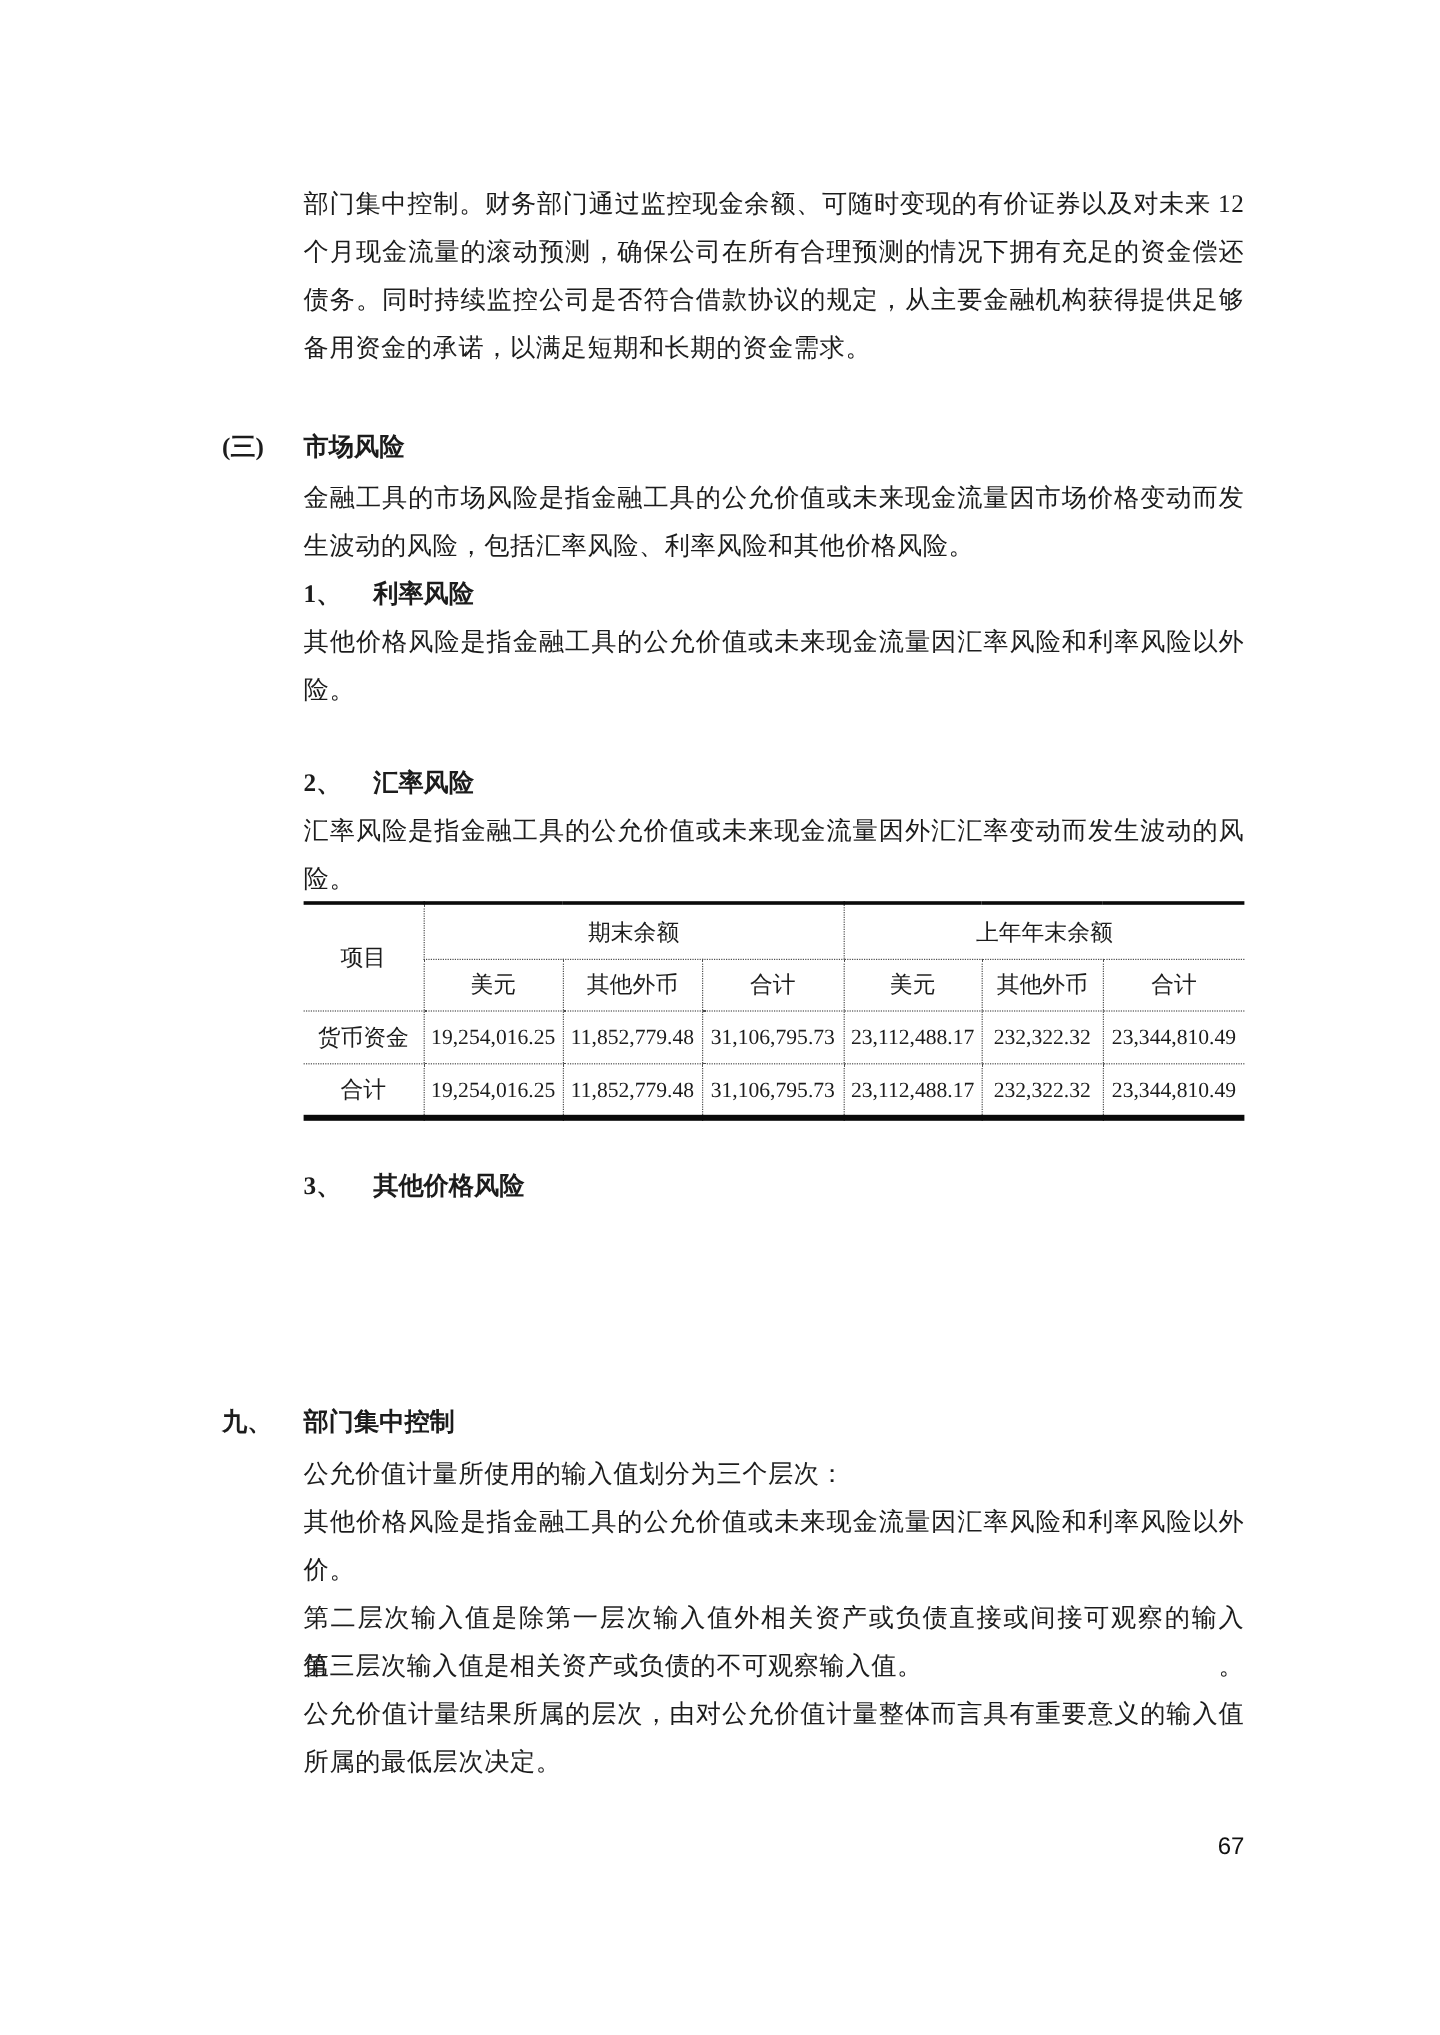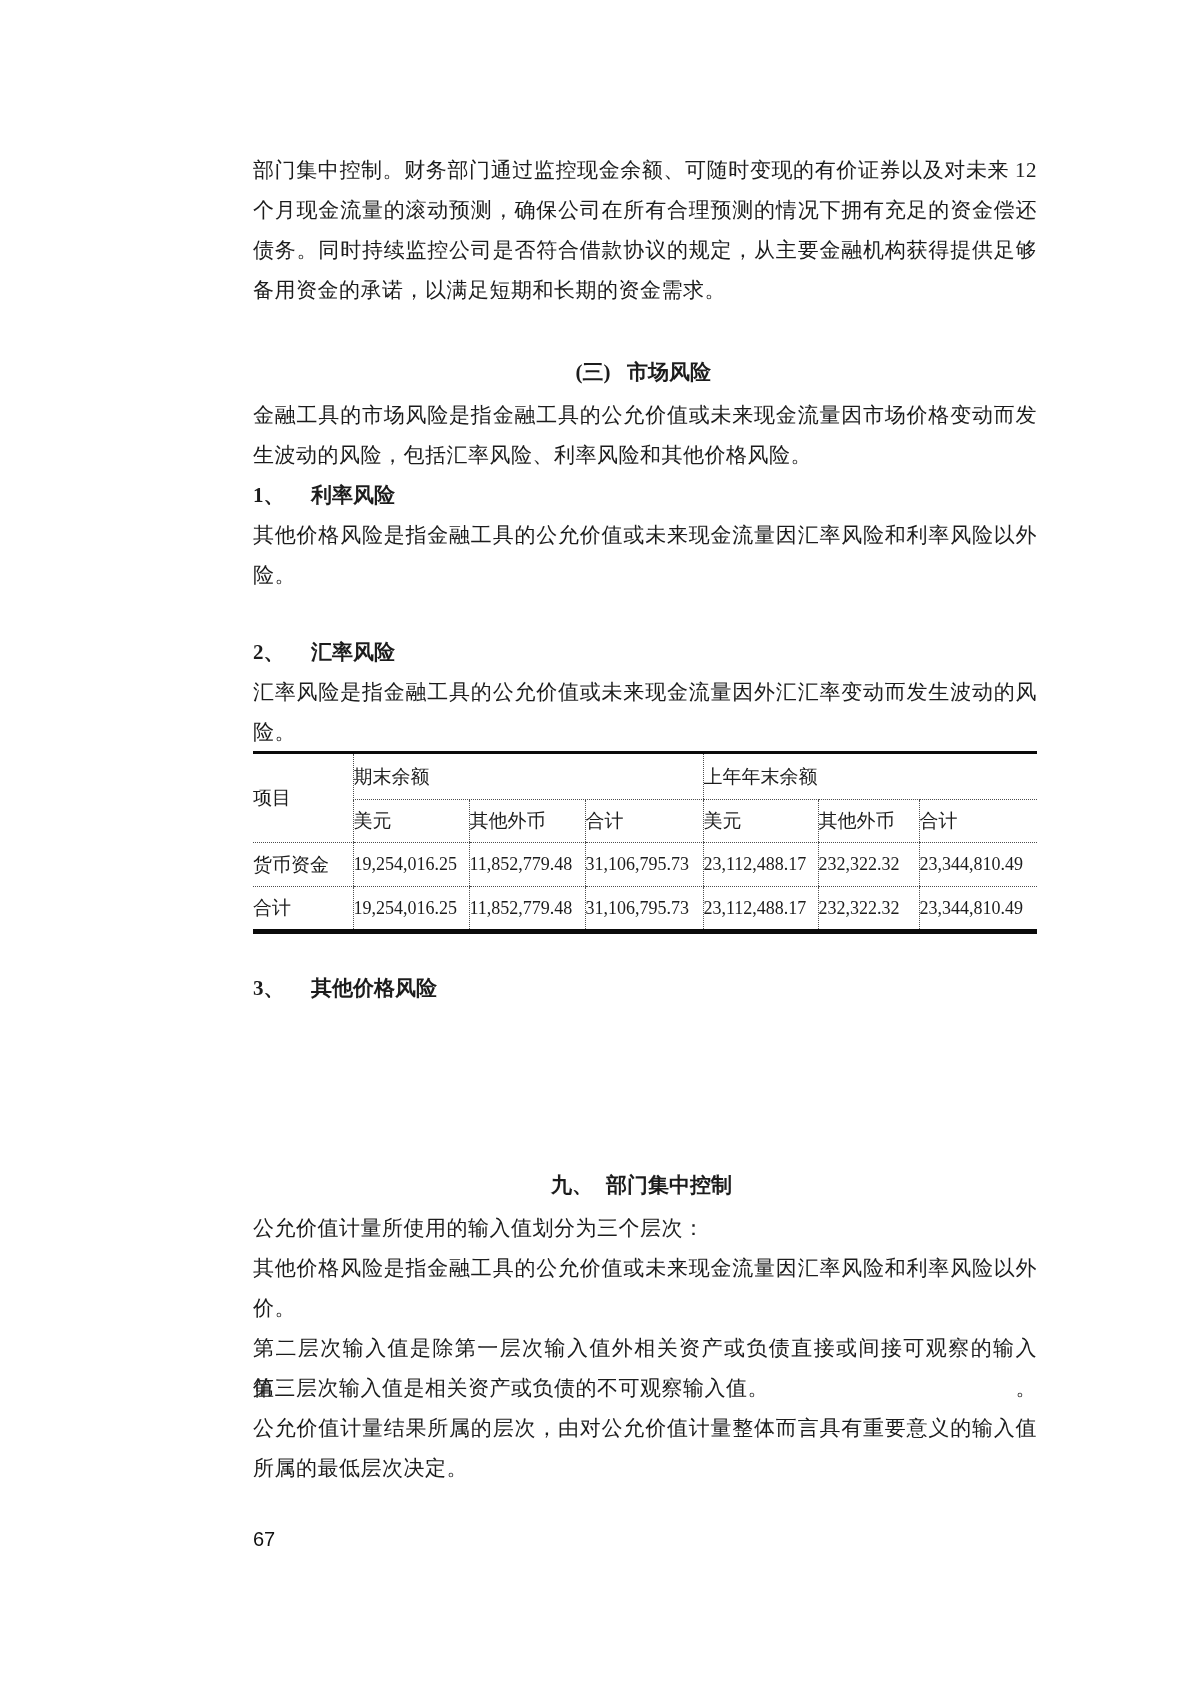--- a/index.html
+++ b/index.html
@@ -8,38 +8,38 @@
     background: #ffffff;
     font-family: "Liberation Serif", "DejaVu Serif", serif;
     color: #1c1c1c;
   }
   .page { position: absolute; left: 0; top: 0; width: 1200px; height: 1696px; background: #fff; overflow: hidden; }
 
   .block { position: absolute; left: 253px; width: 784px; }
   .line { height: 40px; line-height: 40px; font-size: 21px; letter-spacing: 0.5px; white-space: nowrap; }
   .line.fill { white-space: normal; text-align: justify; text-align-last: justify; }
 
-  .heading { position: absolute; left: 185px; width: 900px; height: 40px; line-height: 40px; font-size: 21px; font-weight: 700; text-align: center; }
+  .heading { position: absolute; left: 185px; width: 900px; height: 40px; line-height: 40px; font-size: 21px; font-weight: 700; }
   .heading .hnum { display: inline-block; width: 68px; }
   .subheading { position: absolute; left: 253px; width: 800px; height: 40px; line-height: 40px; font-size: 21px; font-weight: 700; font-family: Liberation Serif, serif; }
   .subheading .hnum { display: inline-block; width: 58px; }
 
   table.fx { position: absolute; left: 253px; top: 751px; width: 784px;
     border-collapse: collapse; table-layout: fixed;
     border-top: 3px solid #0a0a0a; border-bottom: 5px solid #0a0a0a; }
-  table.fx td { padding: 0; vertical-align: middle; font-size: 18px; overflow: hidden; }
+  table.fx td { padding: 0; text-align: center; vertical-align: middle; font-size: 18px; overflow: hidden; }
   table.fx .hd { font-size: 19px; }
   tr.r1 td { height: 45px; }
   tr.r2 td { height: 42px; }
   tr.r3 td { height: 43px; }
   tr.r4 td { height: 42px; }
   td.vl { border-left: 1px dotted #4d4d4d; }
   td.hb { border-bottom: 1px dotted #4d4d4d; }
 
-  .pagenum { position: absolute; left: 253px; top: 1528px; width: 784px; text-align: left;
+  .pagenum { position: absolute; left: 253px; top: 1528px; width: 784px; text-align: right;
     font-family: "Liberation Sans", "DejaVu Sans", sans-serif; font-size: 20px; color: #111; }
 </style>
 </head>
 <body>
 
 <div class="page">
 
   <div class="block" style="top:150px">
     <div class="line fill">部门集中控制。财务部门通过监控现金余额、可随时变现的有价证券以及对未来 12</div>
     <div class="line fill">个月现金流量的滚动预测，确保公司在所有合理预测的情况下拥有充足的资金偿还</div>

